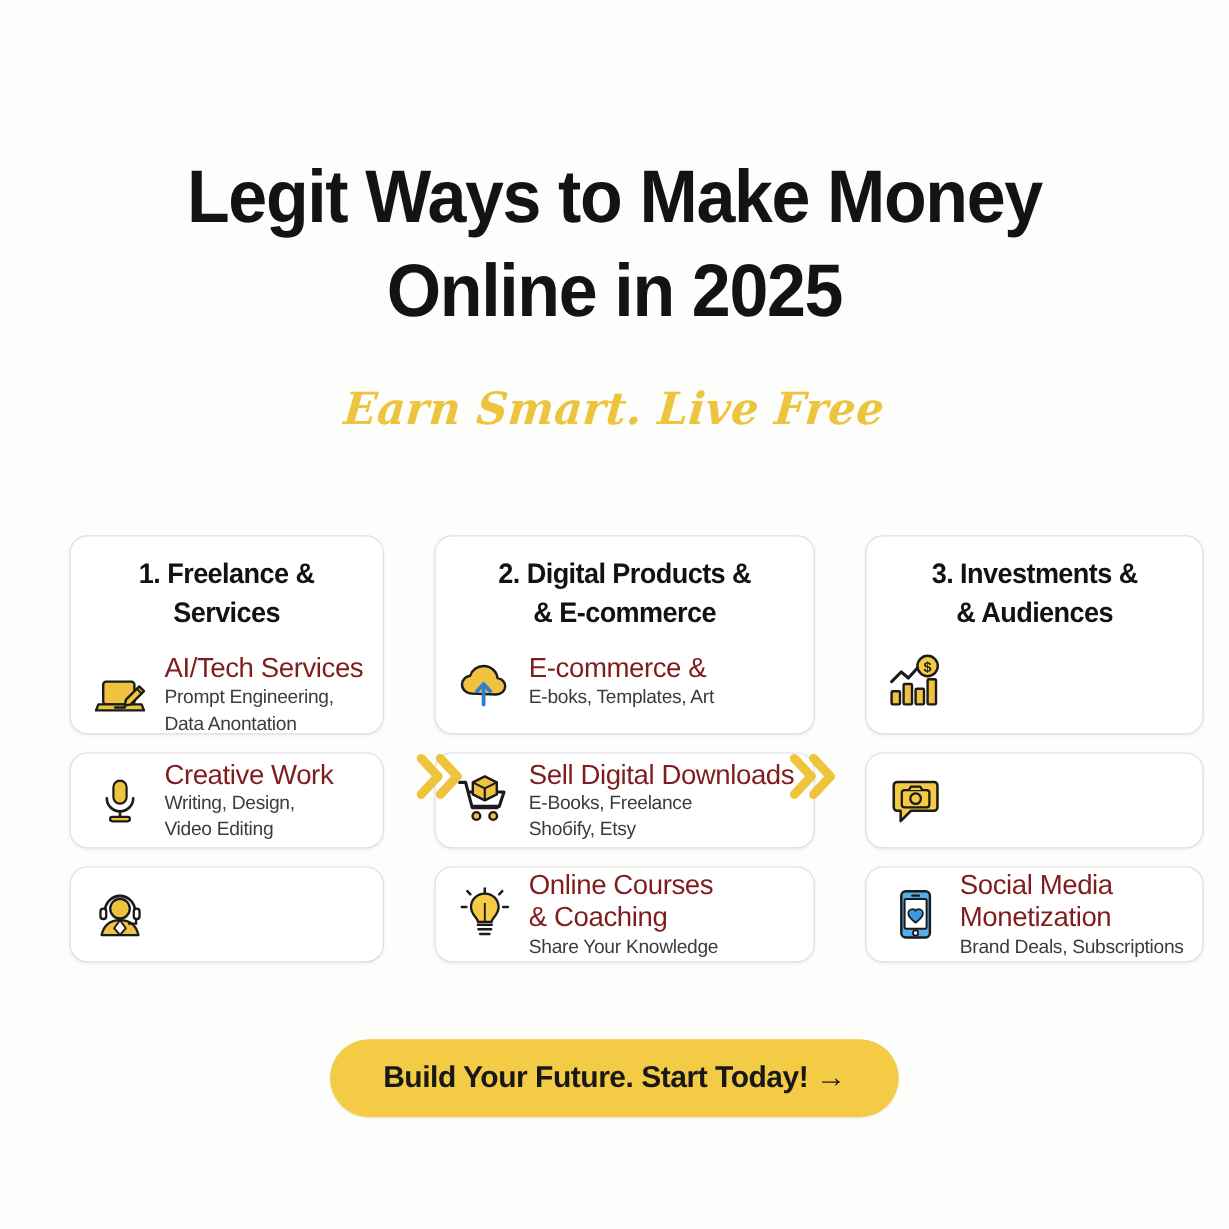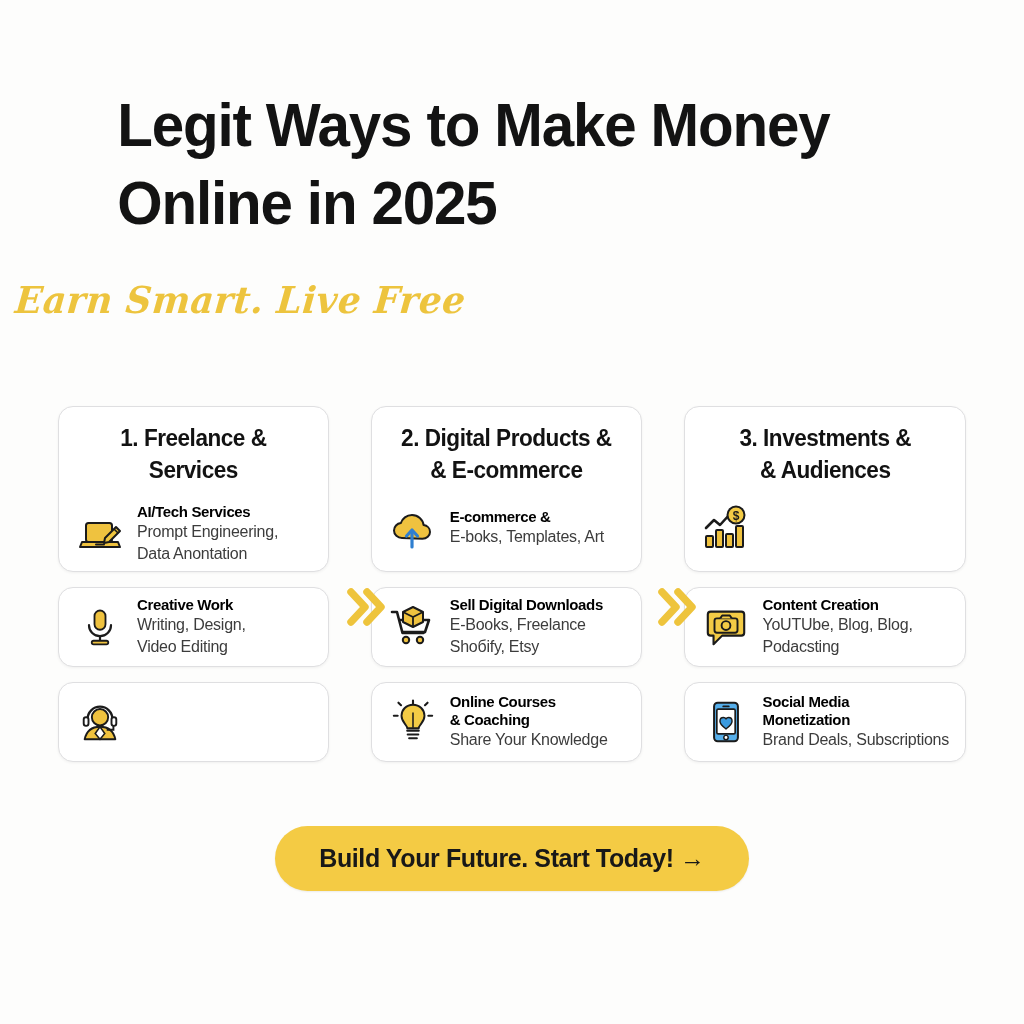--- a/index.html
+++ b/index.html
@@ -18,21 +18,23 @@
     position: absolute;
     inset: 0;
     display: flex;
     flex-direction: column;
     align-items: center;
   }
 
   
   .header {
     width: 100%;
+    text-align: center;
     padding-top: 86px;
+    margin-top: 40px;
   }
   .title {
     font-size: 62px;
     font-weight: 700;
     line-height: 1.26;
     letter-spacing: -1.2px;
     color: #131313;
     margin: 0 auto;
     max-width: 840px;
     font-family: "Liberation Sans", sans-serif;
@@ -104,23 +106,23 @@
     flex: 0 0 auto;
     width: 50px;
     height: 50px;
     display: flex;
     align-items: center;
     justify-content: center;
   }
   .icon svg { display:block; }
   .texts { min-width: 0; }
   .item-title {
-    font-size: 15px;
-    font-weight: 700;
-    color: #000000;
+    font-size: 23px;
+    font-weight: 400;
+    color: #7f1d1d;
     line-height: 1.2;
     letter-spacing: -0.35px;
     white-space: nowrap;
   }
   .item-sub {
     font-size: 16px;
     font-weight: 400;
     color: #3c3c3c;
     line-height: 1.3;
     letter-spacing: -0.25px;
@@ -330,25 +332,20 @@
         <div class="card item-card">
           <div class="row">
             <span class="icon">
               <svg width="46" height="46" viewBox="0 0 48 48">
                 <path d="M8 8h32a3 3 0 013 3v19a3 3 0 01-3 3H20l-9 9V33H8a3 3 0 01-3-3V11a3 3 0 013-3z" fill="#F3CB45" stroke="#1b1b1b" stroke-width="2.2" stroke-linejoin="round"></path>
                 <rect x="12" y="15" width="24" height="15" rx="2.5" fill="#F3CB45" stroke="#1b1b1b" stroke-width="2"></rect>
                 <circle cx="24" cy="22.5" r="4.6" fill="#F3CB45" stroke="#1b1b1b" stroke-width="2"></circle>
                 <path d="M18 15l2-3h8l2 3" fill="#F3CB45" stroke="#1b1b1b" stroke-width="2" stroke-linejoin="round"></path>
               </svg>
             </span>
-            <div class="texts">
-              <div class="item-title">Content Creation</div>
-              <div class="item-sub">YoUTUbe, Blog, Blog,</div>
-              <div class="item-sub">Podacsting</div>
-            </div>
           </div>
         </div>
 
         <div class="card item-card">
           <div class="row">
             <span class="icon">
               <svg width="44" height="44" viewBox="0 0 48 48">
                 <rect x="11" y="3" width="26" height="42" rx="4" fill="#55AEEA" stroke="#1b1b1b" stroke-width="2.2"></rect>
                 <rect x="14" y="10" width="20" height="27" rx="1.5" fill="#ffffff" stroke="#1b1b1b" stroke-width="1.8"></rect>
                 <rect x="20" y="6" width="8" height="2" rx="1" fill="#1b1b1b"></rect>

